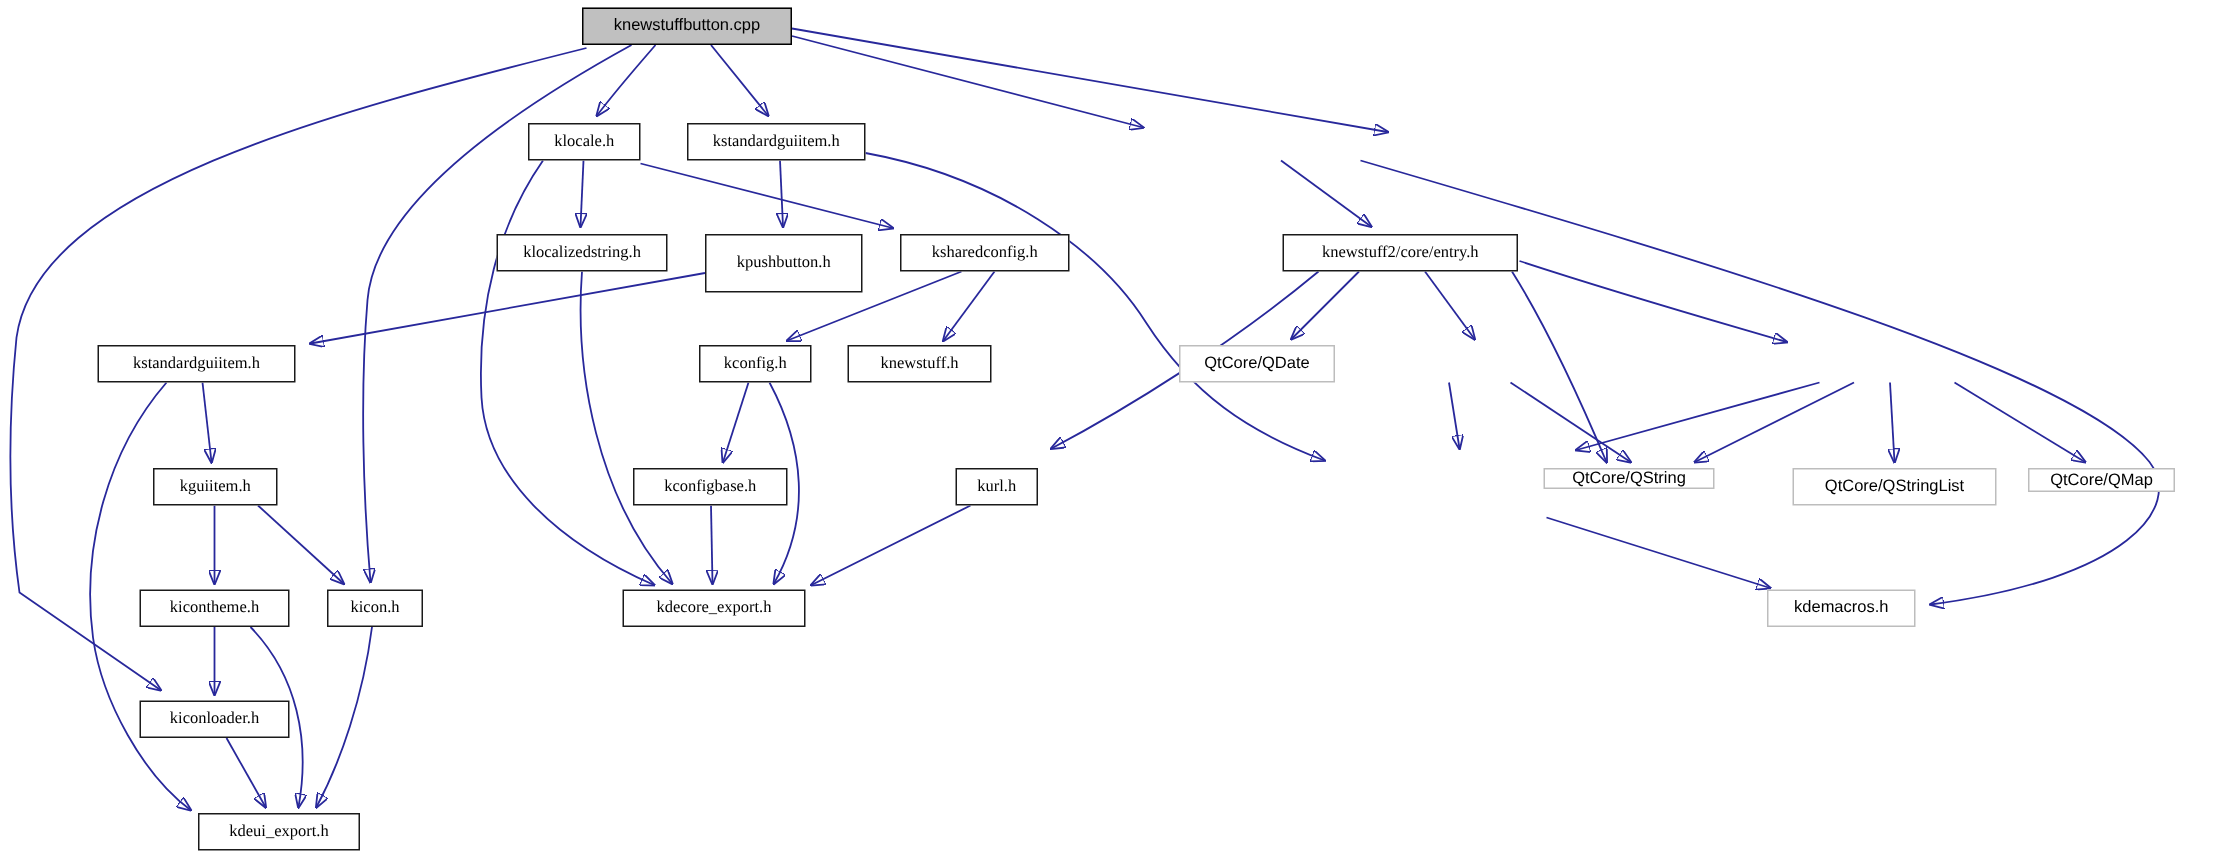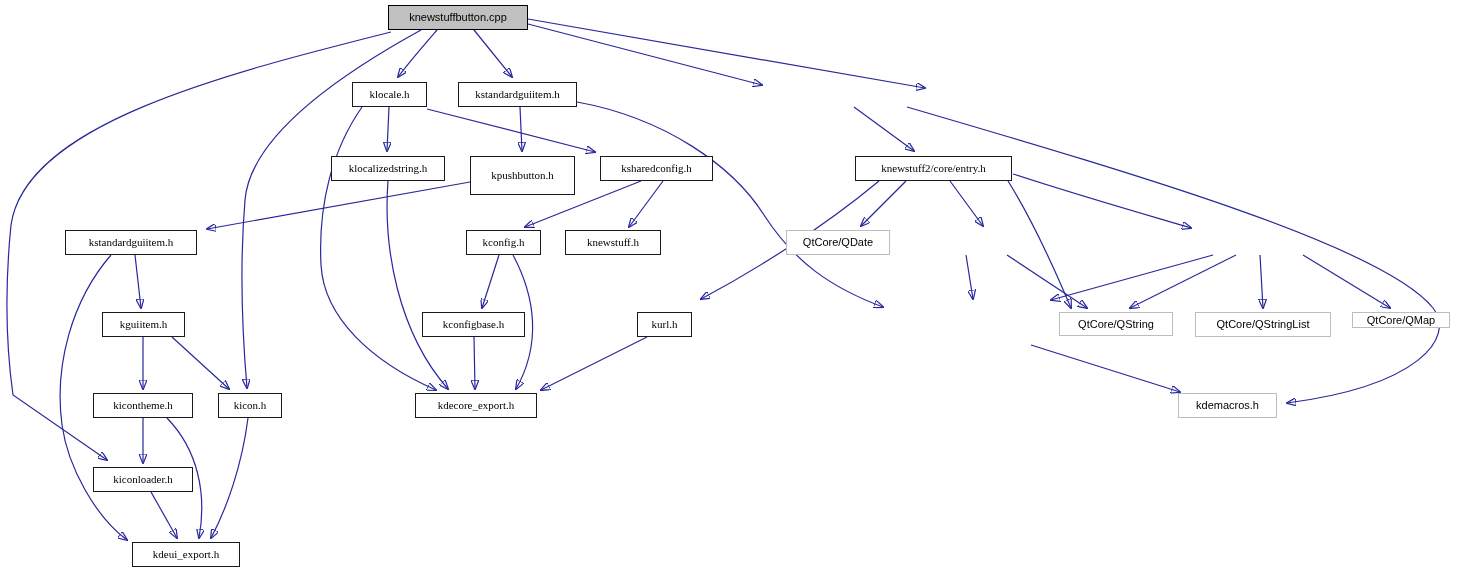--- a/index.html
+++ b/index.html
@@ -79,21 +79,21 @@
   <div class="node internal" style="left:855px;top:156px;width:157px;height:25px">knewstuff2/core/entry.h</div>
 
   <div class="node internal" style="left:65px;top:230px;width:132px;height:25px">kstandardguiitem.h</div>
   <div class="node internal" style="left:466px;top:230px;width:75px;height:25px">kconfig.h</div>
   <div class="node internal" style="left:565px;top:230px;width:96px;height:25px">knewstuff.h</div>
   <div class="node external" style="left:786px;top:230px;width:104px;height:25px">QtCore/QDate</div>
 
   <div class="node internal" style="left:102px;top:312px;width:83px;height:25px">kguiitem.h</div>
   <div class="node internal" style="left:422px;top:312px;width:103px;height:25px">kconfigbase.h</div>
   <div class="node internal" style="left:637px;top:312px;width:55px;height:25px">kurl.h</div>
-  <div class="node external" style="left:1059px;top:312px;width:114px;height:24px">QtCore/QString</div>
+  <div class="node external" style="left:1029px;top:312px;width:114px;height:14px">QtCore/QString</div>
   <div class="node external" style="left:1195px;top:312px;width:136px;height:25px">QtCore/QStringList</div>
   <div class="node external" style="left:1352px;top:312px;width:98px;height:16px">QtCore/QMap</div>
 
   <div class="node internal" style="left:93px;top:393px;width:100px;height:25px">kicontheme.h</div>
   <div class="node internal" style="left:218px;top:393px;width:64px;height:25px">kicon.h</div>
   <div class="node internal" style="left:415px;top:393px;width:122px;height:25px">kdecore_export.h</div>
   <div class="node external" style="left:1178px;top:393px;width:99px;height:25px">kdemacros.h</div>
 
   <div class="node internal" style="left:93px;top:467px;width:100px;height:25px">kiconloader.h</div>
 

